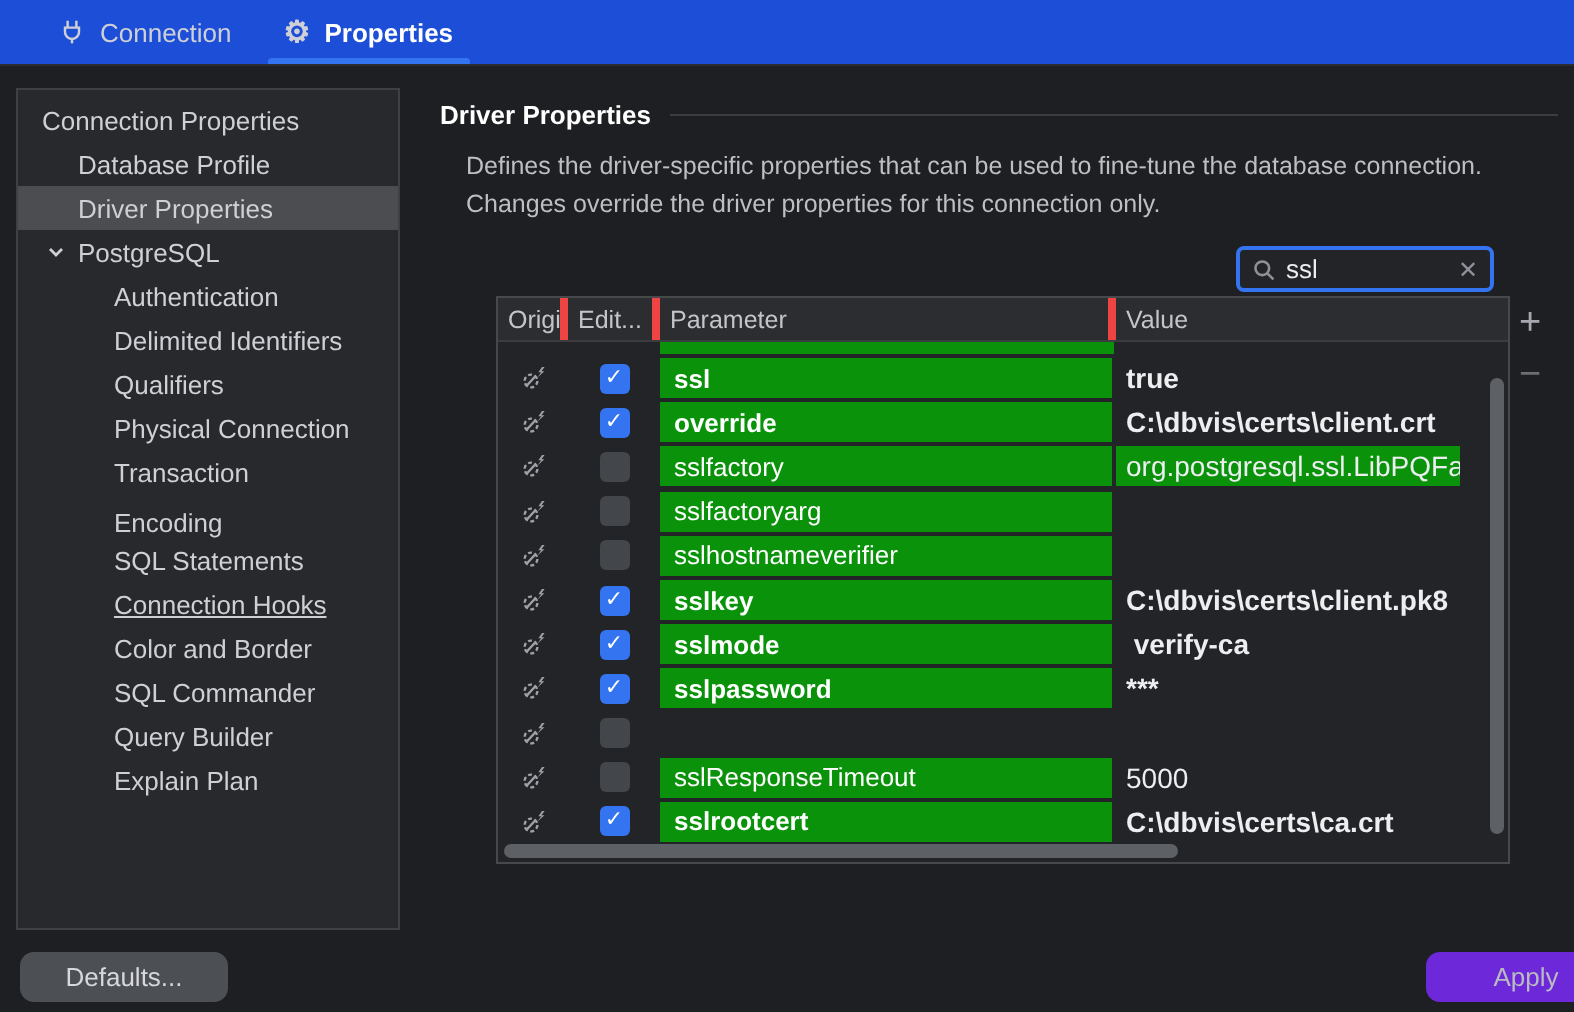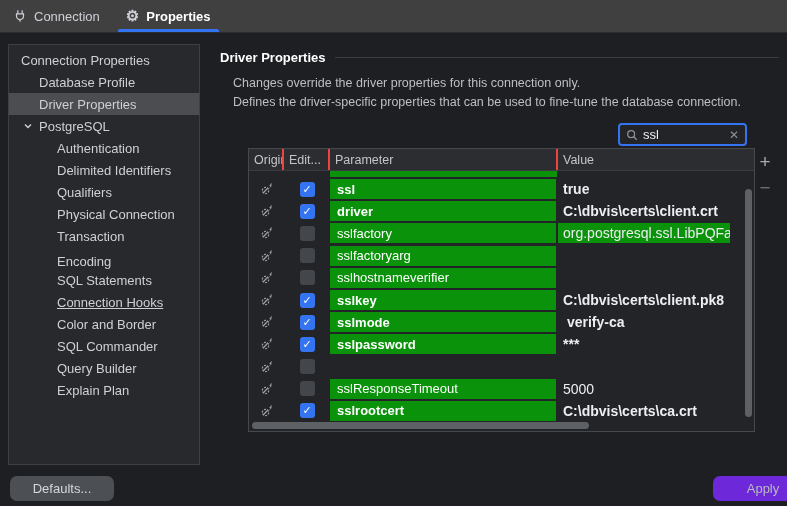--- a/index.html
+++ b/index.html
@@ -1,21 +1,21 @@
 <!DOCTYPE html>
 <html><head>
 <meta charset="utf-8">
 <style>
   html,body{margin:0;padding:0;background:#101113;}
   .window{position:relative;width:787px;height:506px;background:#1e1f22;overflow:hidden;
           font-family:"Liberation Sans",sans-serif;-webkit-font-smoothing:antialiased;}
 
   
-  .tabbar{position:absolute;top:0;left:0;right:0;height:32px;background:#404040;
-          border-bottom:1px solid #2b2d30;display:flex;align-items:stretch;}
+  .tabbar{position:absolute;top:0;left:0;right:0;height:32px;background:#1d4ed8;
+          border-bottom:1px solid #2b2d30;display:flex;align-items:stretch;padding-left:16px;}
   .tab{display:flex;align-items:center;gap:7px;padding:0 13px;color:#ced0d6;font-size:13px;
        position:relative;cursor:default;}
   .tab.active{color:#ffffff;font-weight:bold;}
   .tab.active::after{content:"";position:absolute;left:5px;right:5px;bottom:0;height:3px;
        background:#3574f0;border-radius:2px 2px 0 0;}
   .tab .ticon{display:flex;align-items:center;color:#ced0d6;}
 
   
   .sidebar{position:absolute;left:8px;top:44px;width:192px;height:421px;background:#28292c;
            border:1px solid #3e4044;box-sizing:border-box;padding-top:4px;}
@@ -35,21 +35,21 @@
           align-items:center;padding:0 6px;gap:5px;}
   .search .q{flex:1;color:#eceef0;font-size:13px;line-height:1;}
   .search .clear{color:#8e9197;font-size:12px;line-height:1;cursor:default;}
 
   
   .table{position:absolute;left:248px;top:148px;width:507px;height:284px;box-sizing:border-box;
          border:1px solid #46484c;background:#222427;}
   .thead{height:22px;display:flex;background:#2b2d30;border-bottom:1px solid #3a3c40;
          color:#c3c5ca;font-size:12.5px;box-sizing:border-box;}
   .th{display:flex;align-items:center;padding-left:5px;box-sizing:border-box;
-      border-right:2px solid #ef4444;overflow:hidden;white-space:nowrap;}
+      border-right:4px solid #ef4444;overflow:hidden;white-space:nowrap;}
   .th:last-child{border-right:none;}
   .th.c-origin{width:35px;}
   .th.c-edit{width:46px;}
   .th.c-param{width:228px;}
   .th.c-value{flex:1;}
 
   .sliver{height:7px;display:flex;}
   .sliver .g{margin-left:81px;width:227px;height:6px;background:#0a930a;}
 
   .trow{height:22.2px;display:flex;align-items:center;}
@@ -160,22 +160,22 @@
         <span>Explain Plan</span>
       </div>
     </div>
 
   <div class="group-header">
     <span>Driver Properties</span>
     <div class="rule"></div>
   </div>
 
   <div class="desc">
+    <div>Defines the driver-specific properties that can be used to fine-tune the database connection.</div>
     <div>Changes override the driver properties for this connection only.</div>
-    <div>Defines the driver-specific properties that can be used to fine-tune the database connection.</div>
   </div>
 
   <div class="search">
     <span>
       <svg width="12" height="12" viewBox="0 0 14 14" fill="none" stroke="#8e9197" stroke-width="1.5">
         <circle cx="6" cy="6" r="4"></circle>
         <path d="M9 9l3.5 3.5"></path>
       </svg>
     </span>
     <span class="q">ssl</span>
@@ -211,21 +211,21 @@
           <div class="cell-origin">
             <svg width="14" height="14" viewBox="0 0 14 14" fill="none">
               <circle cx="5.5" cy="8.5" r="3.2" stroke="#9ea1a7" stroke-width="1.2" stroke-dasharray="2 1.3"></circle>
               <path d="M3.2 11l4.6-5" stroke="#9ea1a7" stroke-width="1.2"></path>
               <path d="M11 1.5l-1.8 2.6h1.4L8.8 6.8l3.4-3.2h-1.5L12.3 1.5z" fill="#9ea1a7"></path>
             </svg>
           </div>
           <div class="cell-edit">
             <span class="cb checked">✓</span>
           </div>
-          <div class="cell-param">driver</div>
+          <div class="cell-param">override</div>
           <div class="cell-value">C:\dbvis\certs\client.crt</div>
         </div>
         <div class="trow vmatch">
           <div class="cell-origin">
             <svg width="14" height="14" viewBox="0 0 14 14" fill="none">
               <circle cx="5.5" cy="8.5" r="3.2" stroke="#9ea1a7" stroke-width="1.2" stroke-dasharray="2 1.3"></circle>
               <path d="M3.2 11l4.6-5" stroke="#9ea1a7" stroke-width="1.2"></path>
               <path d="M11 1.5l-1.8 2.6h1.4L8.8 6.8l3.4-3.2h-1.5L12.3 1.5z" fill="#9ea1a7"></path>
             </svg>
           </div>

